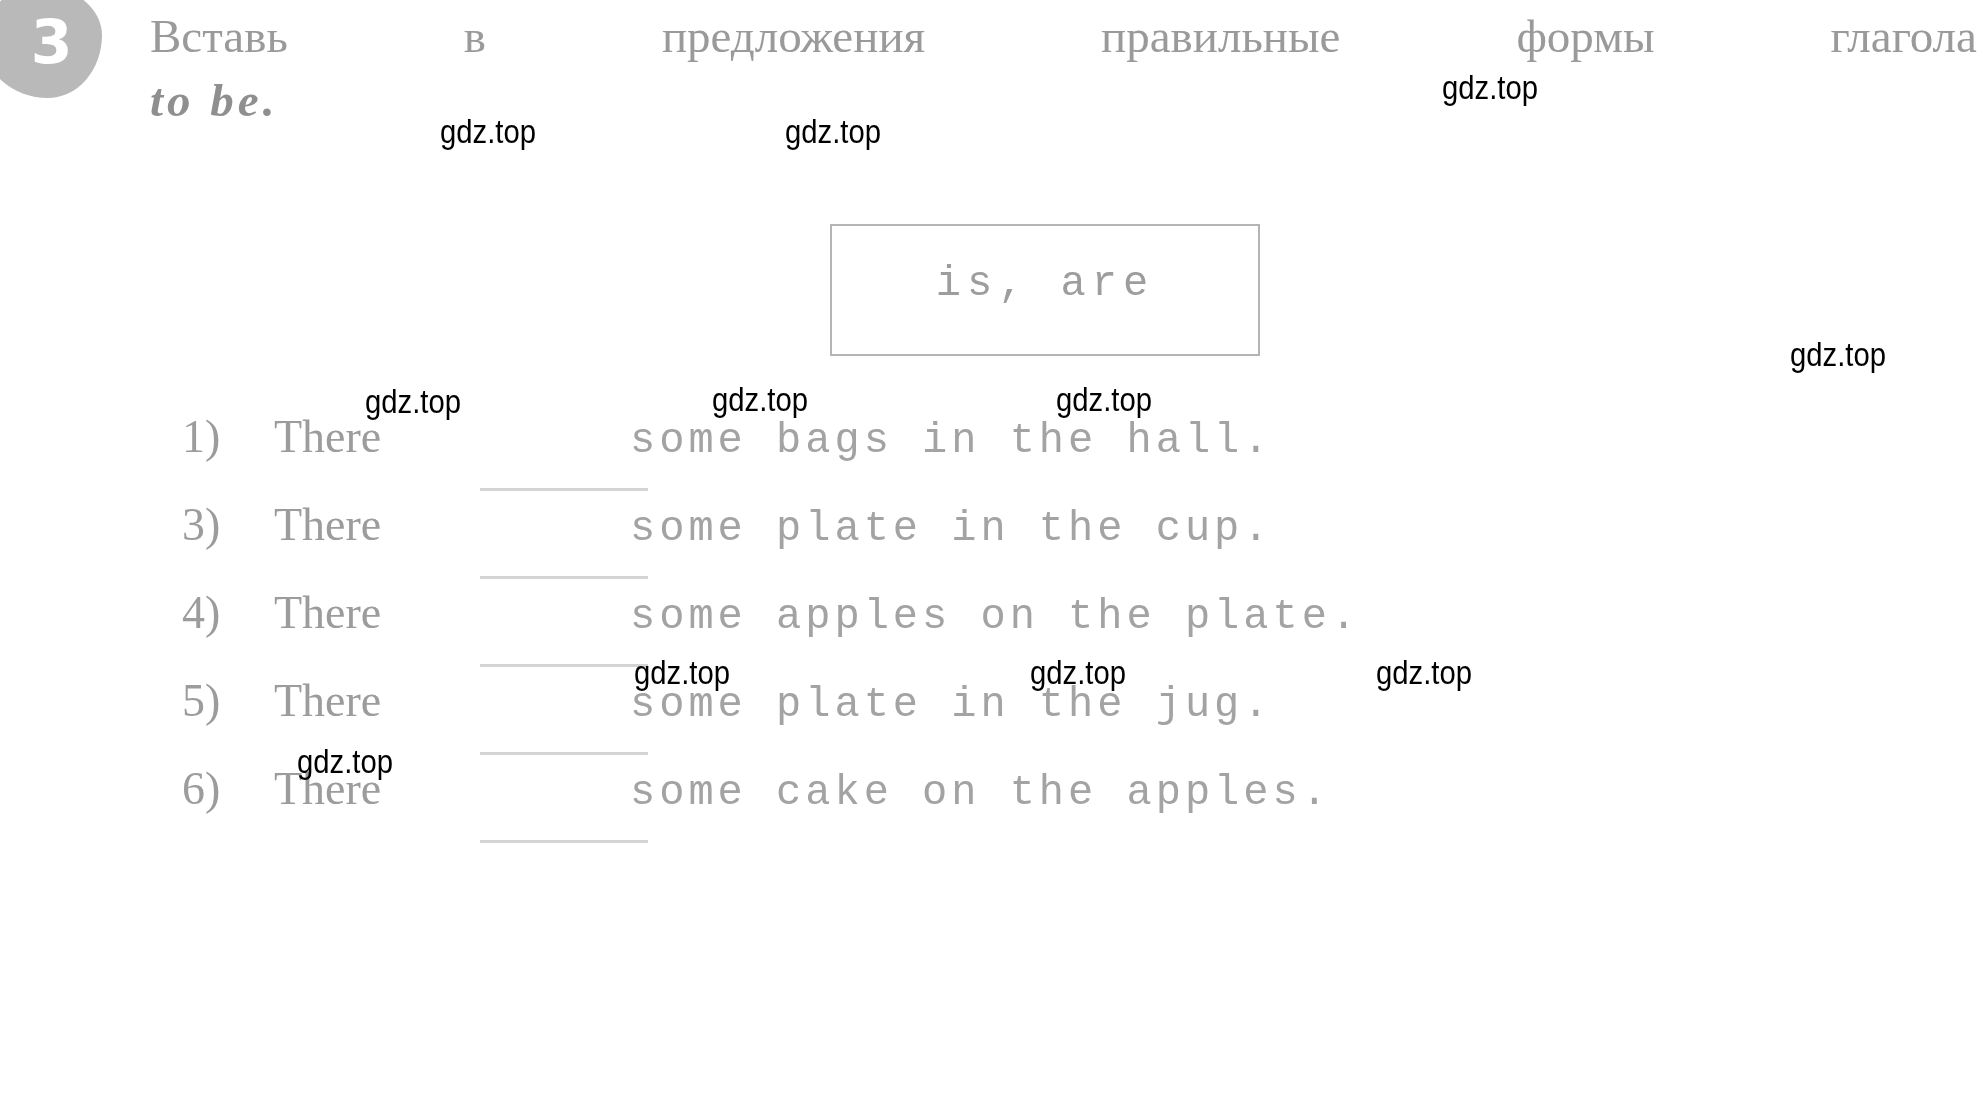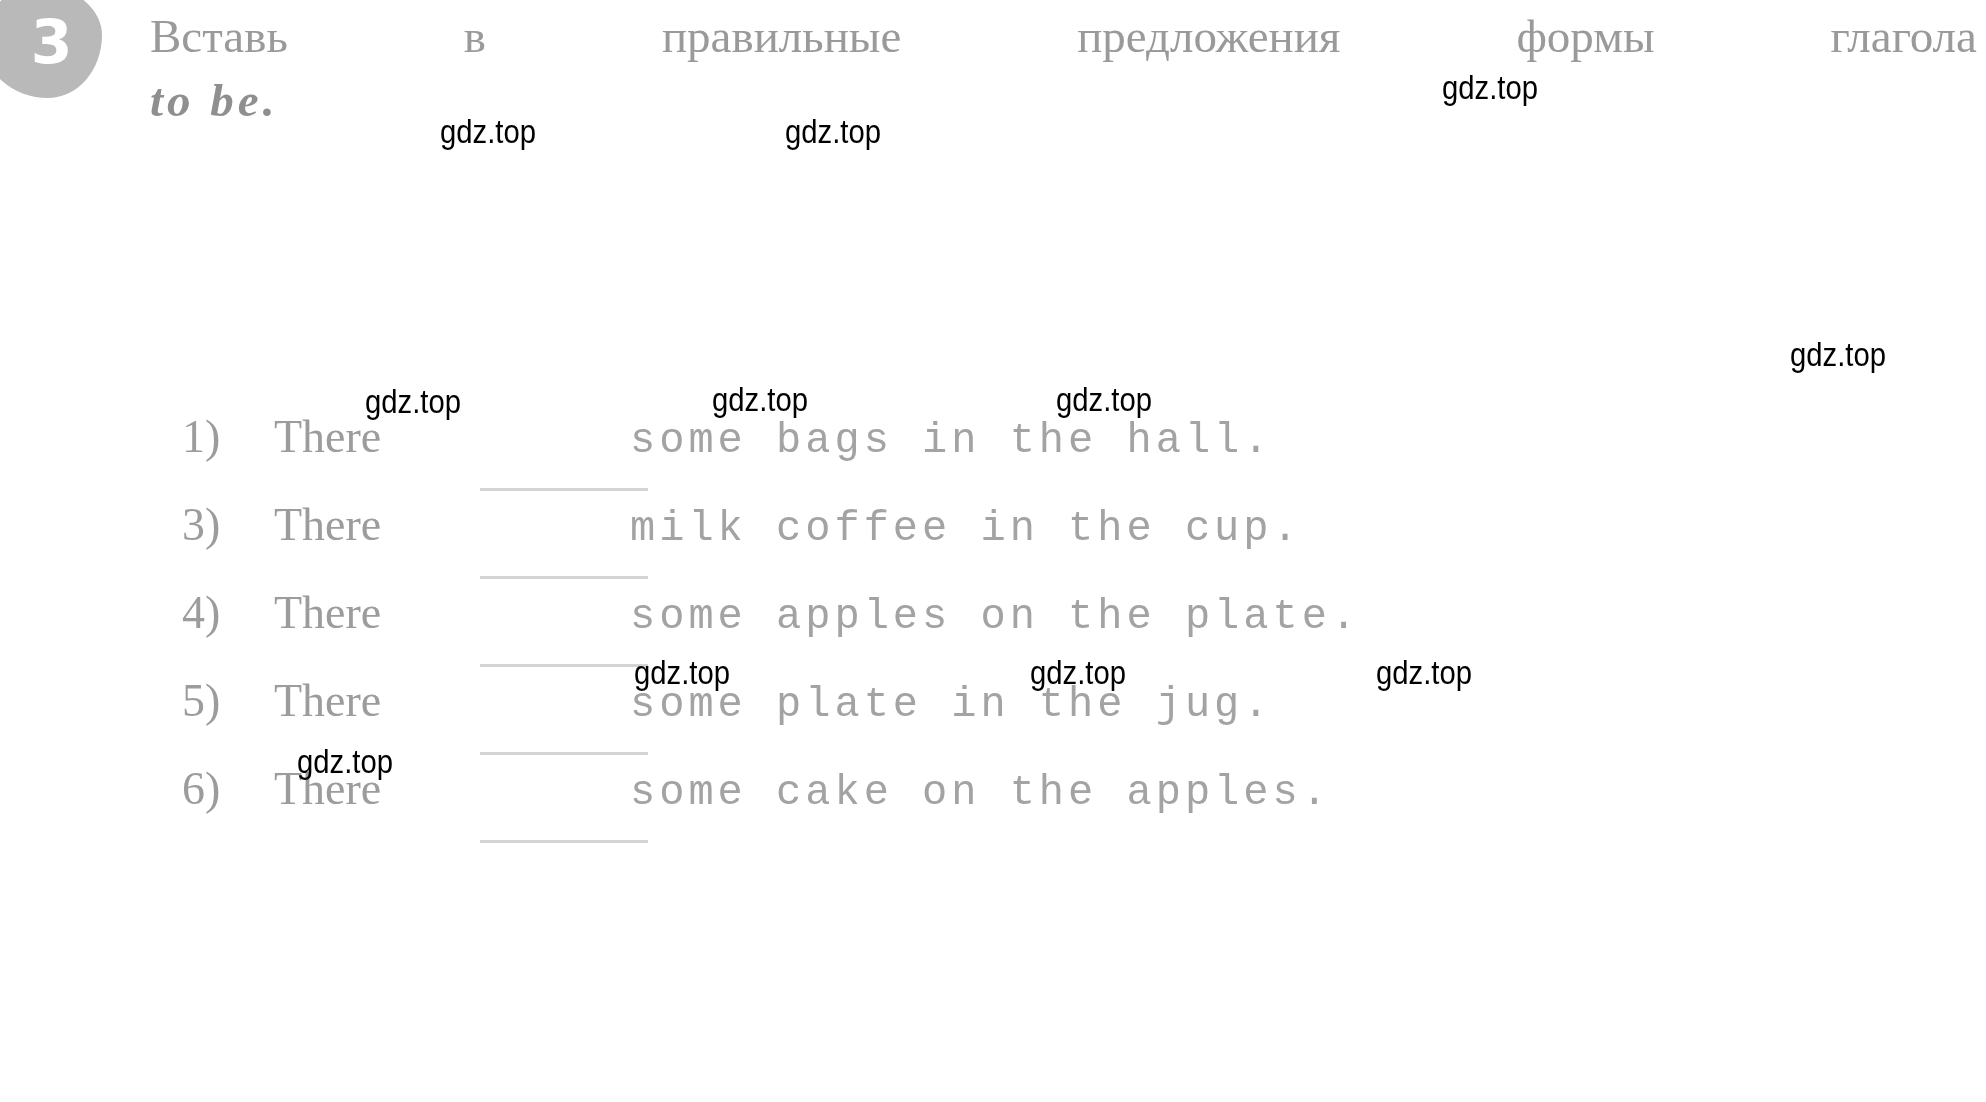--- a/index.html
+++ b/index.html
@@ -150,38 +150,41 @@
 <body>
 
 <div id="page">
 
   <div id="badge">3</div>
 
   <div id="instruction">
     <div class="l1">
       <span>Вставь</span>
       <span>в</span>
+      <span>предложения</span>
       <span>правильные</span>
-      <span>предложения</span>
       <span>формы</span>
       <span>глагола</span>
     </div>
     <div class="l2">to be.</div>
   </div>
 
+  <div id="wordbank">
+    <div id="wordbank-text">is, are</div>
+  </div>
 
   <div id="sentences">
 
     <div class="srow">
       <span class="snum">1)</span><span class="sthere">There</span><span class="sblank"><span class="rule"></span></span><span class="stail">some bags in the hall.</span>
     </div>
 
 
     <div class="srow">
-      <span class="snum">3)</span><span class="sthere">There</span><span class="sblank"><span class="rule"></span></span><span class="stail">milk coffee in the cup.</span>
+      <span class="snum">3)</span><span class="sthere">There</span><span class="sblank"><span class="rule"></span></span><span class="stail">some plate in the cup.</span>
     </div>
 
     <div class="srow">
       <span class="snum">4)</span><span class="sthere">There</span><span class="sblank"><span class="rule"></span></span><span class="stail">some apples on the plate.</span>
     </div>
 
     <div class="srow">
       <span class="snum">5)</span><span class="sthere">There</span><span class="sblank"><span class="rule"></span></span><span class="stail">some plate in the jug.</span>
     </div>
 

